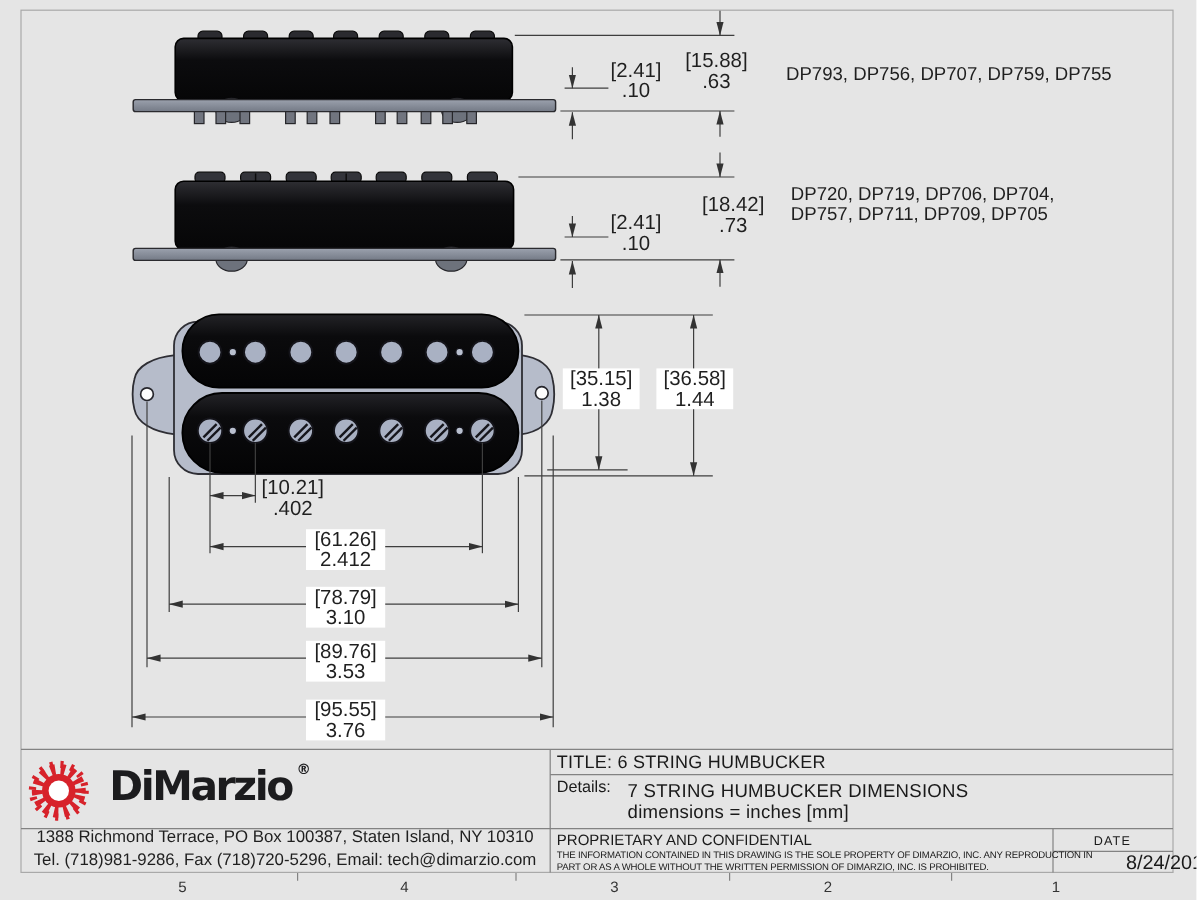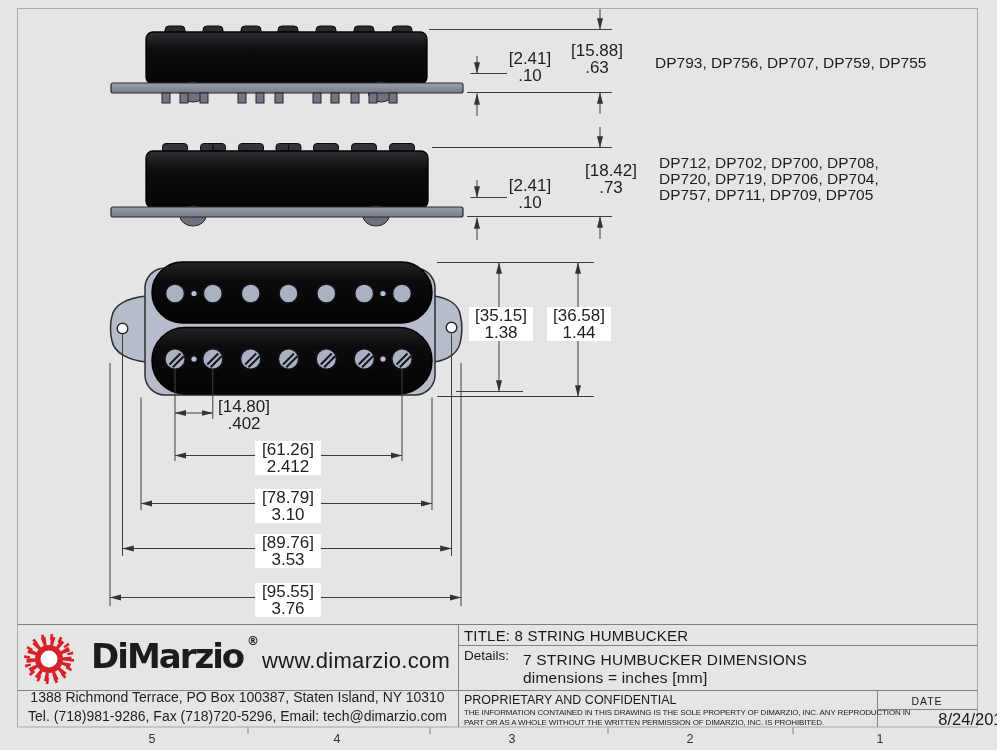--- a/index.html
+++ b/index.html
@@ -228,36 +228,35 @@
 
   <div class="txt dim" style="left:498px;top:177px;width:64px;">
     <div>[2.41]</div>
       <div>.10</div>
   </div>
   <div class="txt dim" style="left:576px;top:162px;width:70px;">
     <div>[18.42]</div>
       <div>.73</div>
   </div>
   <div class="txt models" style="left:659px;top:155px;">
-    <div>DP712, DP702, DP700, DP708,</div>
     <div>DP720, DP719, DP706, DP704,</div>
     <div>DP757, DP711, DP709, DP705</div>
   </div>
 
   <div class="txt dim bg" style="left:469px;top:307px;width:62px;">
     <div>[35.15]</div>
       <div>1.38</div>
   </div>
   <div class="txt dim bg" style="left:547px;top:307px;width:62px;">
     <div>[36.58]</div>
       <div>1.44</div>
   </div>
 
   <div class="txt dim" style="left:213px;top:398px;width:62px;">
-    <div>[14.80]</div>
+    <div>[10.21]</div>
       <div>.402</div>
   </div>
   <div class="txt dim bg" style="left:255px;top:441px;width:64px;">
     <div>[61.26]</div>
       <div>2.412</div>
   </div>
   <div class="txt dim bg" style="left:255px;top:489px;width:64px;">
     <div>[78.79]</div>
       <div>3.10</div>
   </div>
@@ -265,36 +264,35 @@
     <div>[89.76]</div>
       <div>3.53</div>
   </div>
   <div class="txt dim bg" style="left:255px;top:583px;width:64px;">
     <div>[95.55]</div>
       <div>3.76</div>
   </div>
 
   <div class="txt tb title-row" style="left:464px;top:627px;">
     <span>TITLE:</span>
-    <span>8 STRING HUMBUCKER</span>
+    <span>6 STRING HUMBUCKER</span>
   </div>
   <div class="txt tb details-label" style="left:464px;top:648px;">Details:</div>
   <div class="txt tb details-main" style="left:523px;top:651px;">7 STRING HUMBUCKER DIMENSIONS</div>
   <div class="txt tb details-main" style="left:523px;top:669px;">dimensions = inches [mm]</div>
   <div class="txt tb prop-head" style="left:464px;top:693px;">PROPRIETARY AND CONFIDENTIAL</div>
   <div class="txt tb prop-fine" style="left:464px;top:708px;">
     <div>THE INFORMATION CONTAINED IN THIS DRAWING IS THE SOLE PROPERTY OF DIMARZIO, INC.  ANY  REPRODUCTION IN</div>
     <div>PART OR AS A WHOLE WITHOUT THE WRITTEN PERMISSION OF DIMARZIO, INC. IS PROHIBITED.</div>
   </div>
   <div class="txt tb date-label" style="left:877px;top:695px;">DATE</div>
   <div class="txt tb date-value" style="left:877px;top:710px;margin-left:48px;">8/24/2015</div>
 
   <div class="txt brand" style="left:91px;top:636px;">DiMarzio</div>
   <div class="txt reg" style="left:247px;top:634px;">®</div>
-  <div class="txt site" style="left:262px;top:648px;">www.dimarzio.com</div>
   <div class="txt addr" style="left:17px;top:690px;">1388 Richmond Terrace, PO Box 100387, Staten Island, NY 10310</div>
   <div class="txt addr" style="left:17px;top:709px;">Tel. (718)981-9286, Fax (718)720-5296, Email: tech@dimarzio.com</div>
 
   <div class="txt zone" style="left:145px;top:732px;">5</div>
   <div class="txt zone" style="left:330px;top:732px;">4</div>
   <div class="txt zone" style="left:505px;top:732px;">3</div>
   <div class="txt zone" style="left:683px;top:732px;">2</div>
   <div class="txt zone" style="left:873px;top:732px;">1</div>
 
 </div>

